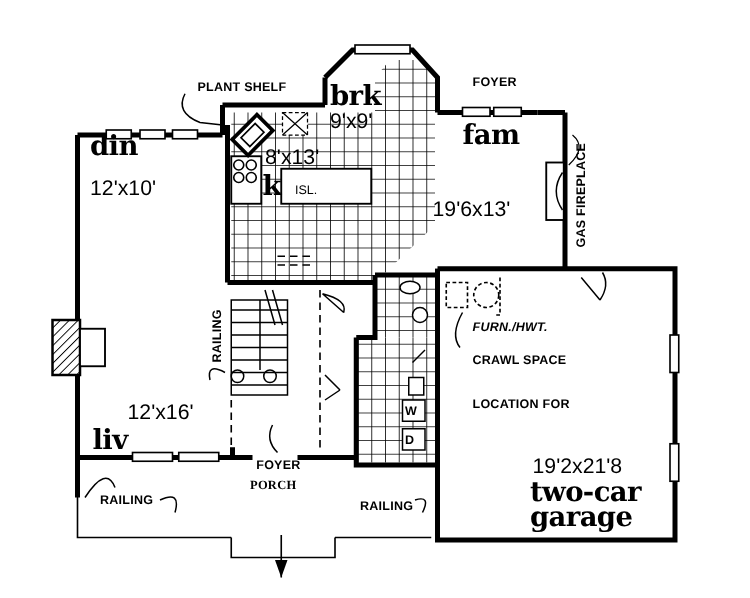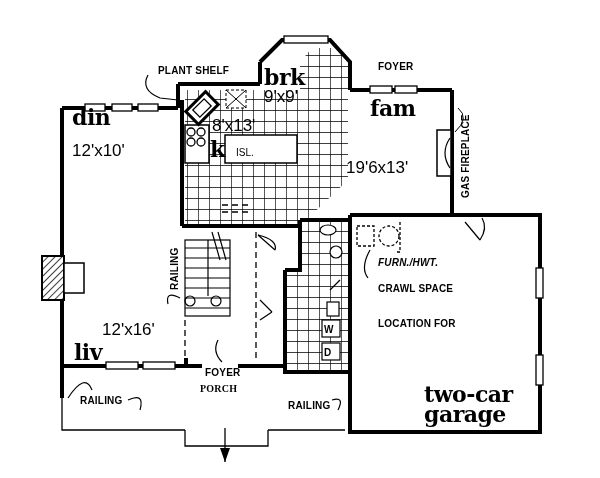--- a/index.html
+++ b/index.html
@@ -180,15 +180,16 @@
   <div class="lbl small" style="left:324px; top:325px; font-weight:bold;">W</div>
   <div class="lbl small" style="left:324px; top:348px; font-weight:bold;">D</div>
 
   <div class="lbl dim" style="left:74px; top:321px;margin-left:28px;">12'x16'</div>
   <div class="lbl room" style="left:74px; top:341px;">liv</div>
 
   <div class="lbl note" style="left:200px; top:384px;font-family:Liberation Serif, serif;">PORCH</div>
   <div class="lbl note" style="left:80px; top:396px;">RAILING</div>
   <div class="lbl note" style="left:288px; top:401px;">RAILING</div>
 
+  <div class="lbl dim" style="left:426px; top:364px;">19'2x21'8</div>
   <div class="lbl room" style="left:424px; top:403px;">garage</div>
   <div class="lbl room" style="left:424px; top:383px;">two-car</div>
 </div>
 
 </body></html>

